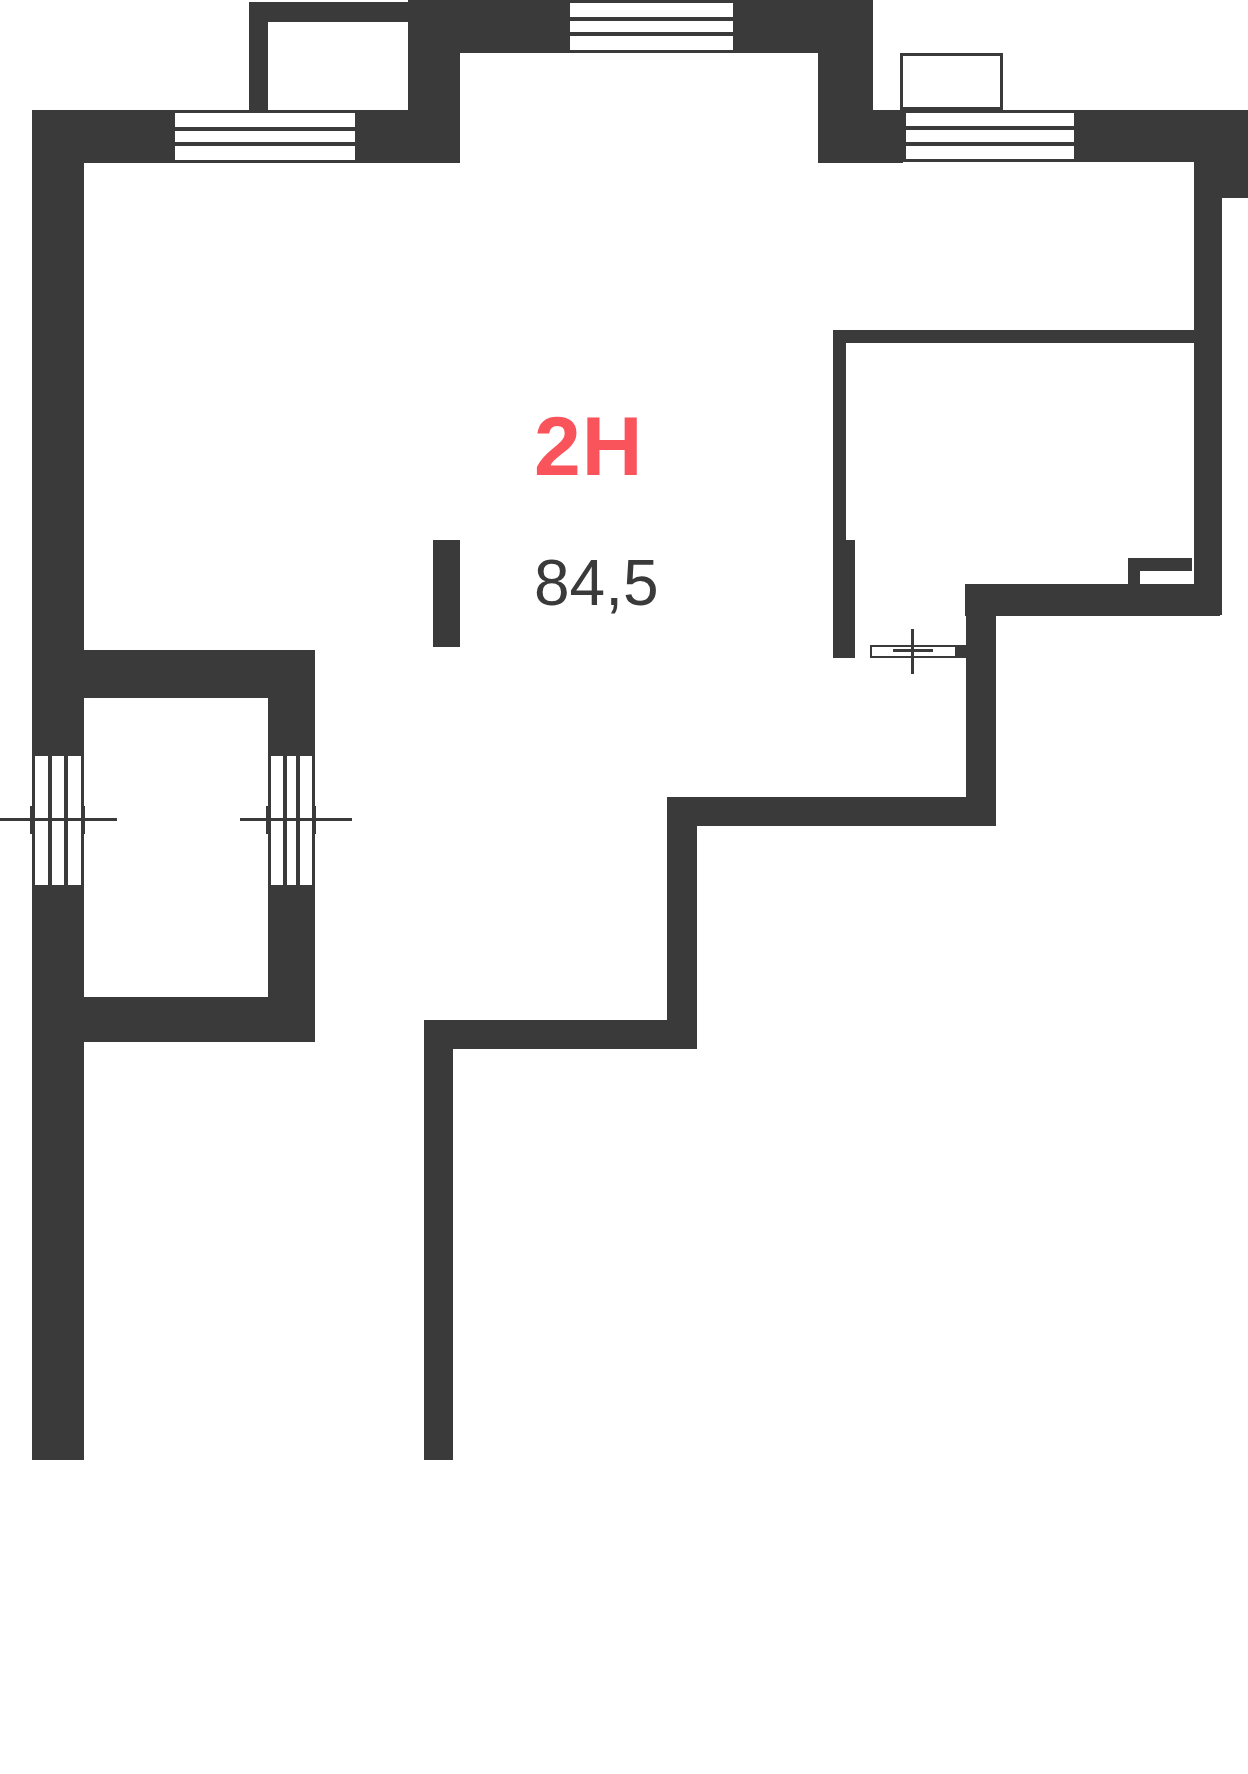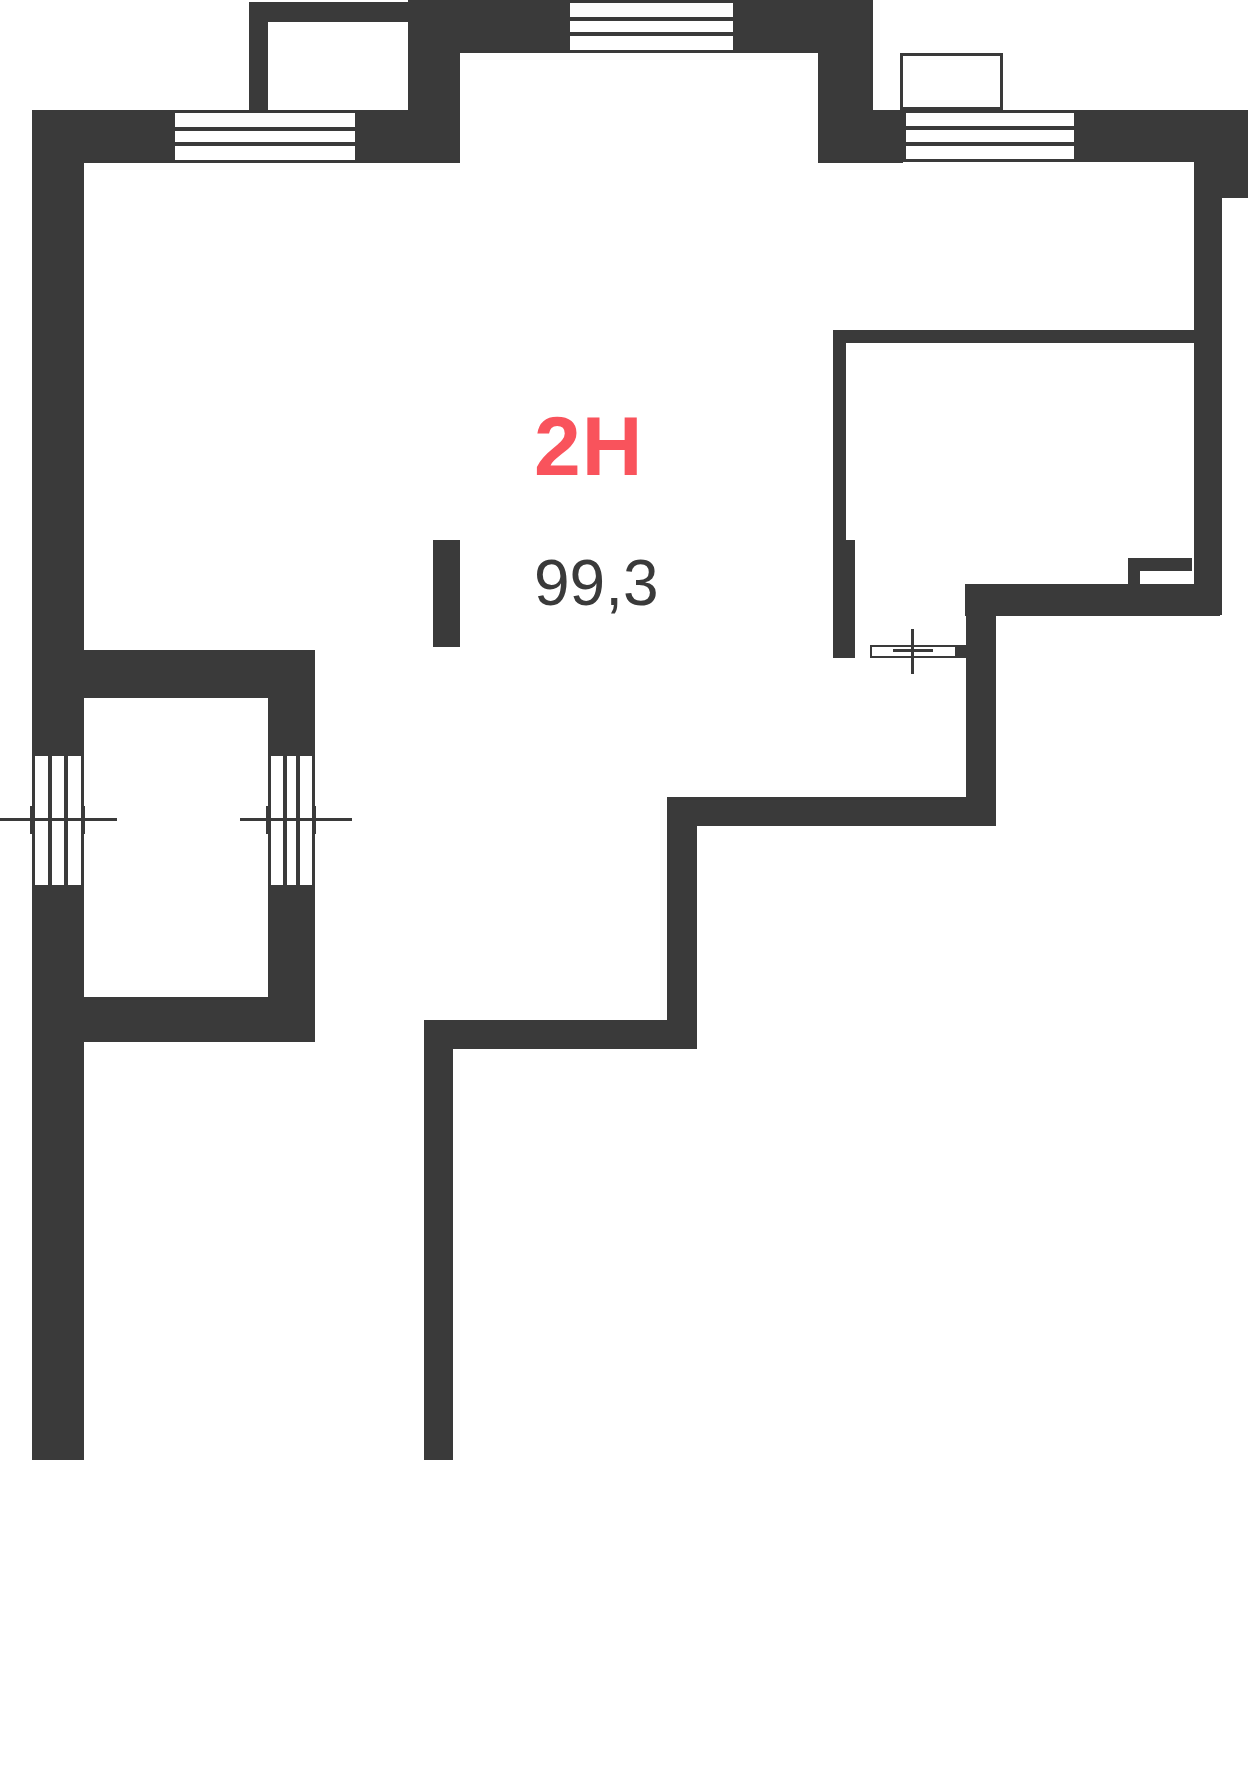--- a/index.html
+++ b/index.html
@@ -63,21 +63,21 @@
     line-height: 1;
     color: var(--wall, #3a3a3a);
     z-index: 10;
   }
 </style>
 </head>
 <body>
 
 <div id="plan" style="width: 1248px; height: 1460px; background: rgb(255, 255, 255);">
   <div class="unit-label">2H</div>
-  <div class="area-label">99,3</div>
+  <div class="area-label">84,5</div>
 <div class="wall" style="left: 249px; top: 2px; width: 19px; height: 108px;"></div>
     <div class="wall" style="left: 249px; top: 2px; width: 159px; height: 20px;"></div>
     <div class="wall" style="left: 32px; top: 110px; width: 140px; height: 53px;"></div>
     <div class="wall" style="left: 358px; top: 110px; width: 50px; height: 53px;"></div>
     <div class="wall" style="left: 408px; top: 0px; width: 52px; height: 163px;"></div>
     <div class="wall" style="left: 460px; top: 0px; width: 107px; height: 53px;"></div>
     <div class="wall" style="left: 736px; top: 0px; width: 137px; height: 53px;"></div>
     <div class="wall" style="left: 818px; top: 53px; width: 55px; height: 110px;"></div>
     <div class="wall" style="left: 873px; top: 110px; width: 30px; height: 53px;"></div>
     <div class="wall" style="left: 1077px; top: 110px; width: 171px; height: 52px;"></div>

